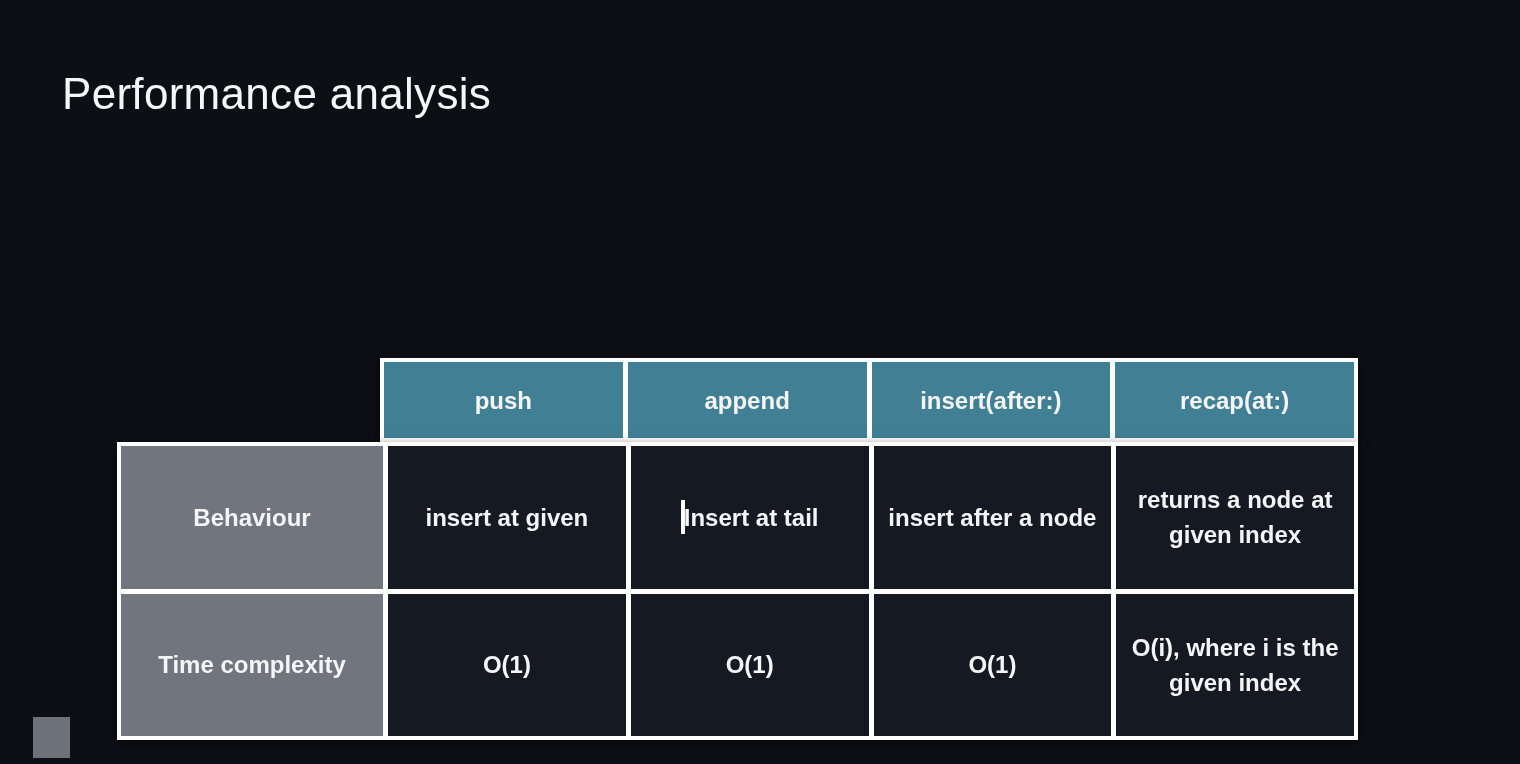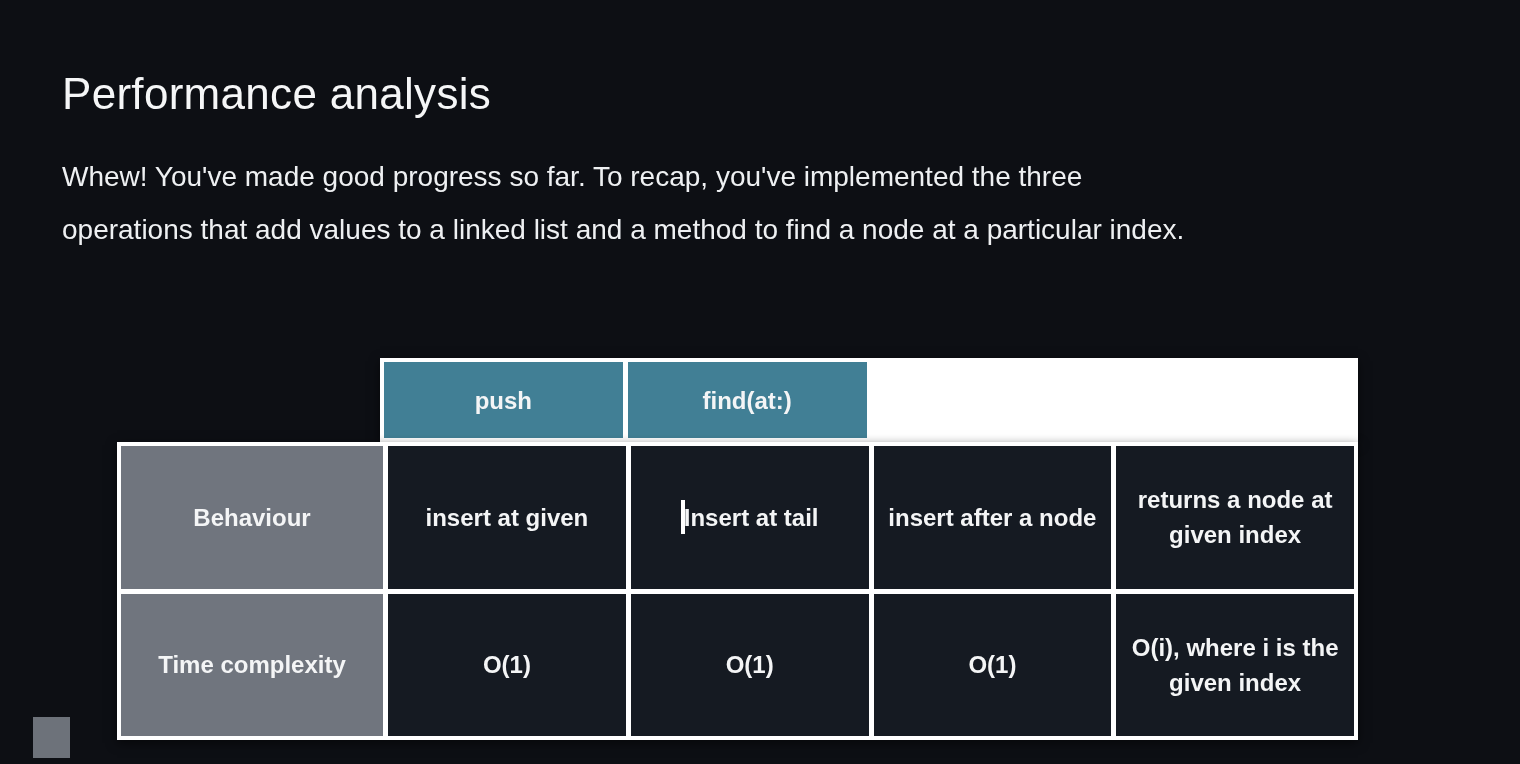--- a/index.html
+++ b/index.html
@@ -102,28 +102,26 @@
     background: #6d727a;
   }
 </style>
 </head>
 <body>
 
 <div class="page">
 
   <h1 class="page-title">Performance analysis</h1>
 
-  <div class="intro">
-    <span class="line">Whew! You've made good progress so far. To recap, you've implemented the three</span>
-    <span class="line">operations that add values to a linked list and a method to find a node at a particular index.</span>
-  </div>
 
   <div class="tbl-header">
     <div class="cell th">push</div>
-    <div class="cell th">find(at:)</div>
+    <div class="cell th">append</div>
+    <div class="cell th">insert(after:)</div>
+    <div class="cell th">recap(at:)</div>
   </div>
 
   <div class="tbl-body">
 
     <div class="cell row-label">Behaviour</div>
     <div class="cell data">insert at given</div>
     <div class="cell data">
       <span class="caret"></span>
         <span>Insert at tail</span>
     </div>

